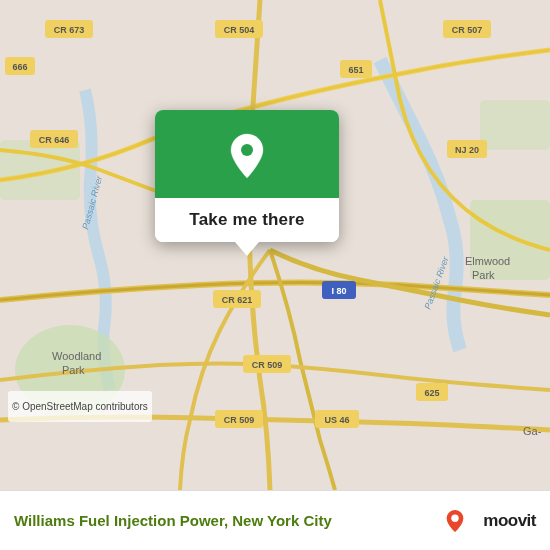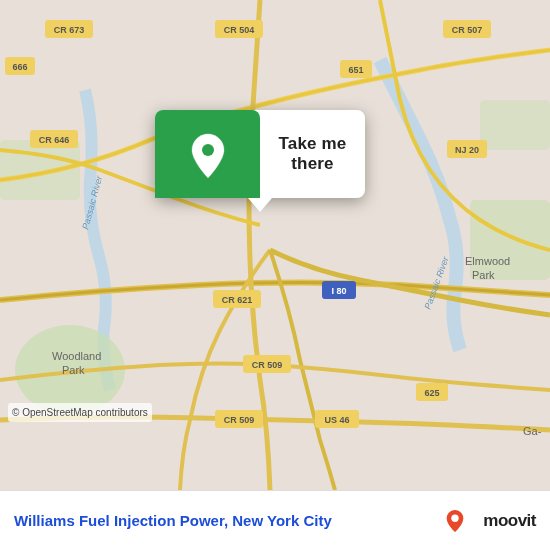--- a/index.html
+++ b/index.html
@@ -26,25 +26,26 @@
       height: 100%;
       position: absolute;
       top: 0; left: 0;
     }
 
     
     #popup-card {
       position: absolute;
       top: 110px;
       left: 155px;
-      width: 210px;
+      width: 184px;
       background: white;
       border-radius: 8px;
       box-shadow: 0 4px 16px rgba(0,0,0,0.35);
       display: flex;
+      flex-direction: column;
       align-items: center;
       overflow: visible;
       z-index: 10;
     }
 
     #popup-green-header {
       width: 100%;
       background: #2ba04b;
       border-radius: 8px 8px 0 0;
       display: flex;
@@ -99,28 +100,28 @@
       gap: 10px;
     }
 
     #copyright-text {
       position: absolute;
       bottom: 68px;
       left: 8px;
       font-size: 10px;
       color: #444;
       background: rgba(255,255,255,0.75);
-      padding: 4px 4px;
+      padding: 10px 4px;
       border-radius: 3px;
     }
 
     #location-name {
       font-size: 15px;
       font-weight: 600;
-      color: #1d4ed8;
+      color: #4d7c0f;
       flex: 1;
     }
 
     #moovit-logo {
       display: flex;
       align-items: center;
       gap: 18px;
     }
 
     .moovit-pin {

